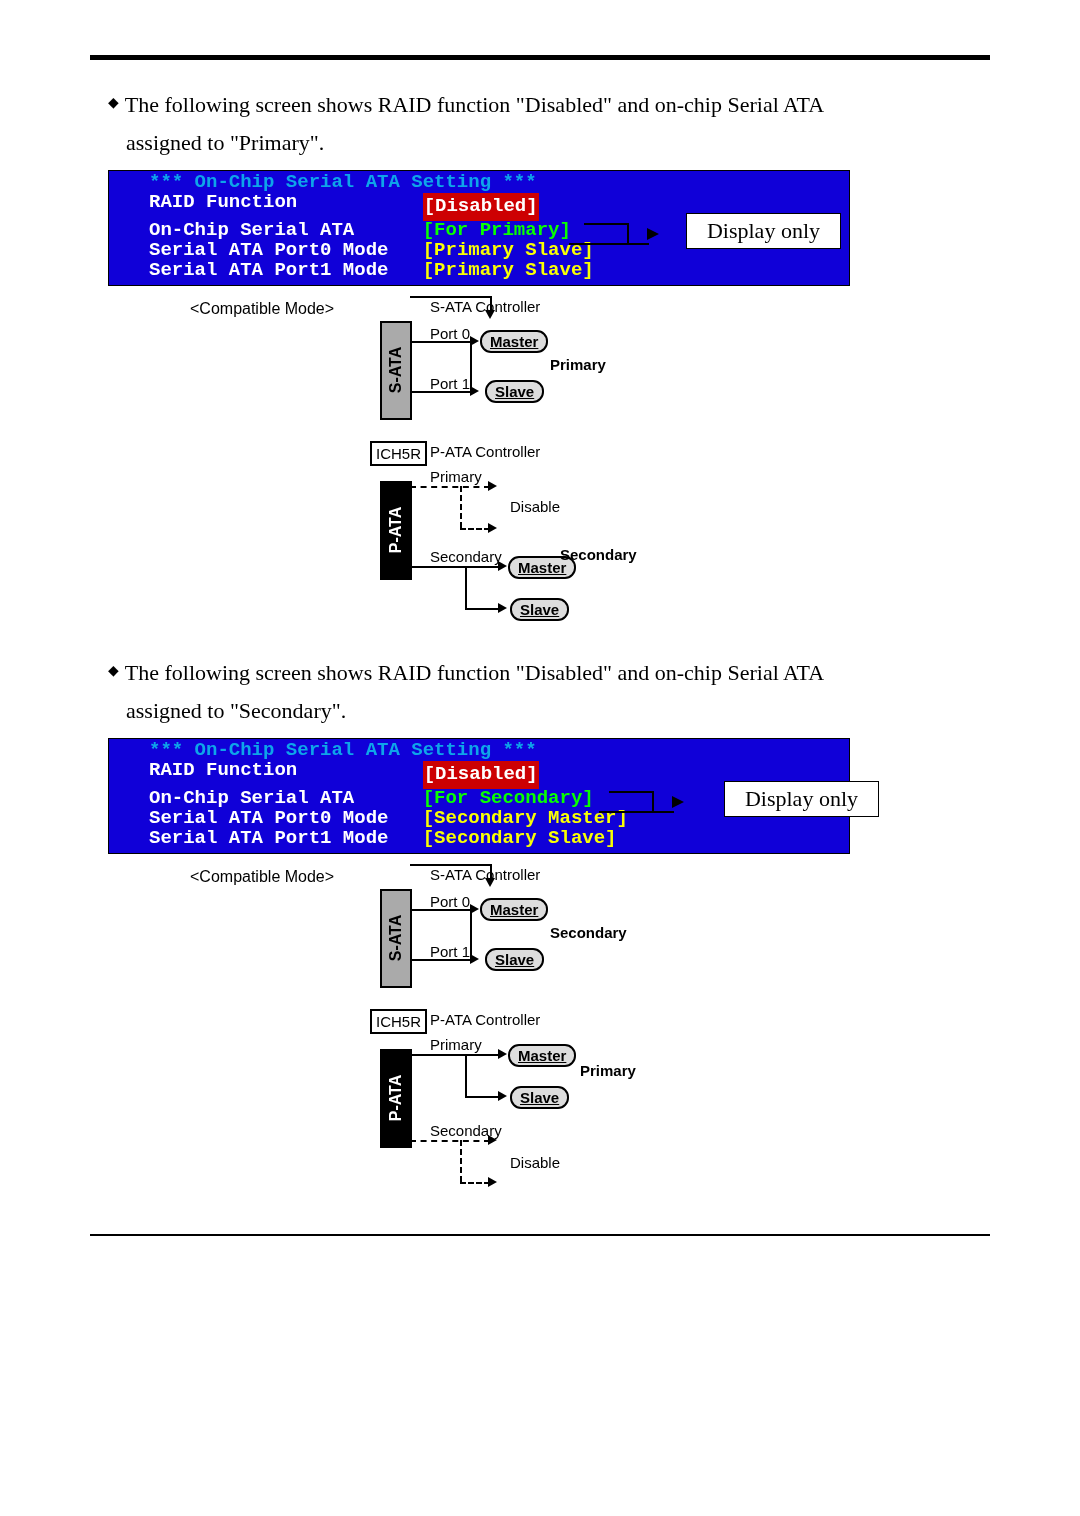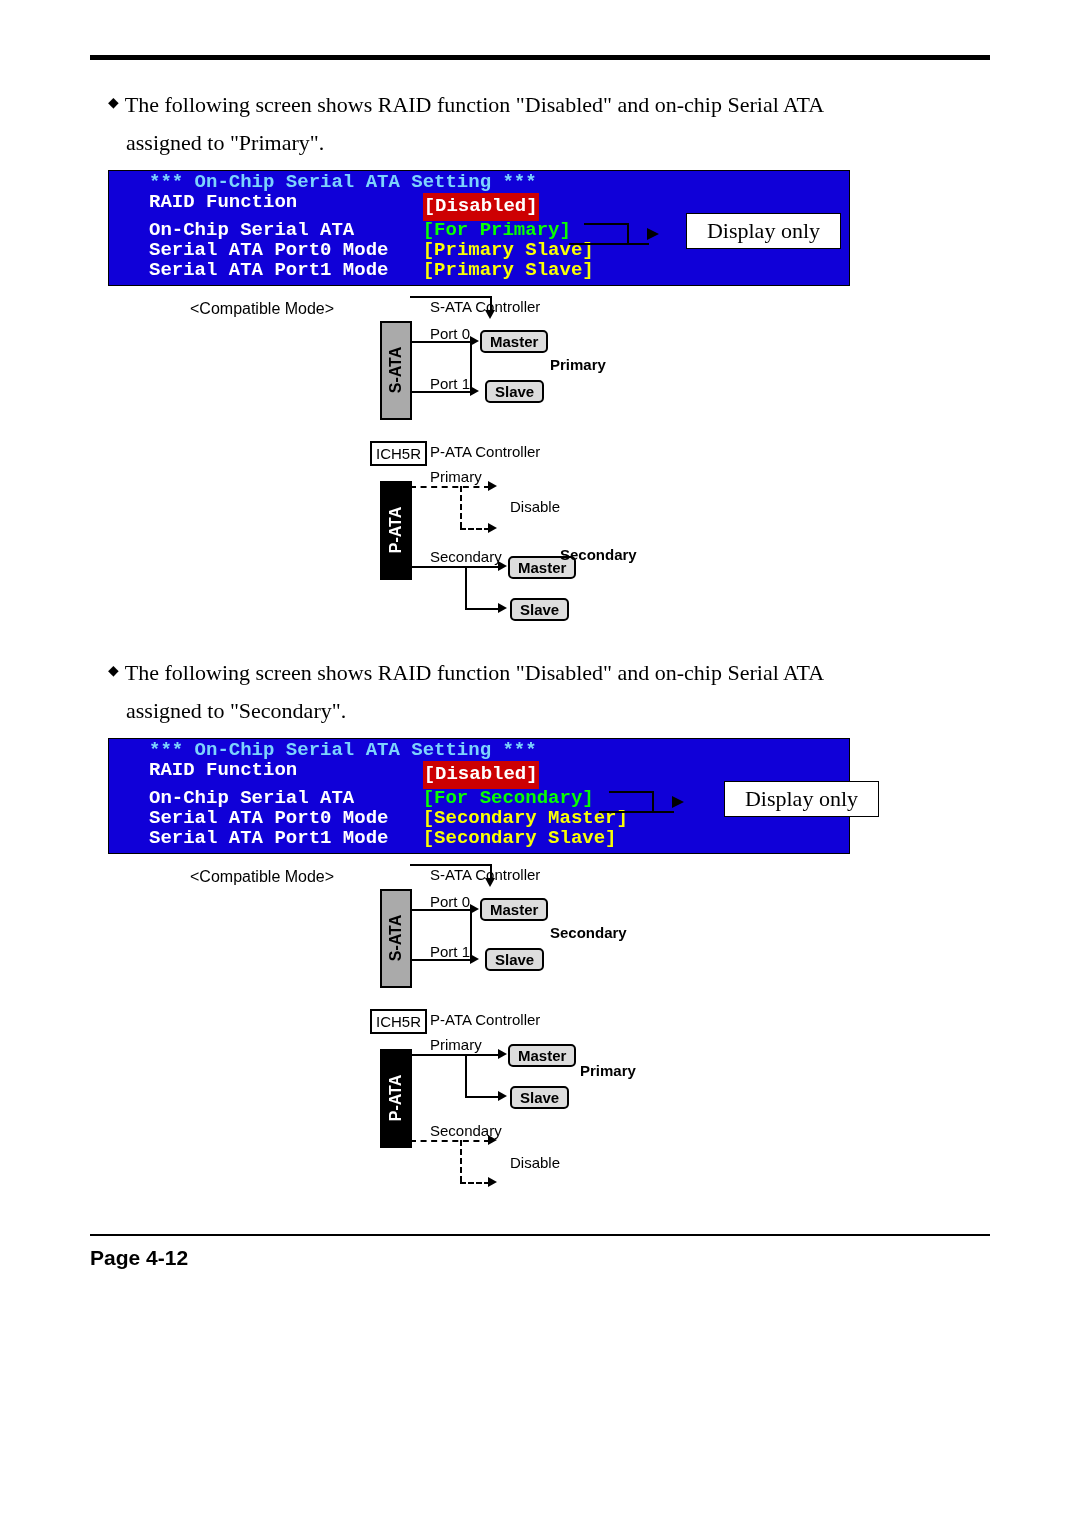--- a/index.html
+++ b/index.html
@@ -57,21 +57,21 @@
     font-weight: bold;
     font-size: 19px;
     line-height: 1.05;
     color: #fff;
   }
   .bios-row {
     display: flex;
     white-space: pre;
   }
   .bios-left { color: #fff; }
-  .cyan { color: #7dd3fc; }
+  .cyan { color: #0ea5e9; }
   .yellow { color: #faff02; }
   .green { color: #08ff00; }
   .redbg { background: #cd0002; color: #fff; padding: 4px 1px; }
   .display-box {
     position: absolute;
     right: 8px;
     top: 42px;
     background: #fff;
     border: 1px solid #000;
     padding: 4px 20px;
@@ -125,24 +125,25 @@
   .hline { position: absolute; border-top: 2px solid #000; }
   .vline { position: absolute; border-left: 2px solid #000; }
   .hline.dashed { border-top: 2px dashed #000; }
   .vline.dashed { border-left: 2px dashed #000; }
   .dlabel { position: absolute; font-size: 15px; }
   .dlabel.bold { font-weight: bold; }
   .pill {
     position: absolute;
     border: 2px solid #000;
     background: #ddd;
-    border-radius: 5px;
+    border-radius: 11px;
     padding: 1px 8px;
     font-weight: bold;
     font-size: 15px;
+    text-decoration: underline;
   }
   .ah-r {
     position: absolute;
     width: 0; height: 0;
     border-top: 5px solid transparent;
     border-bottom: 5px solid transparent;
     border-left: 9px solid #000;
   }
   .ah-d {
     position: absolute;
@@ -302,14 +303,13 @@
     <div class="dlabel" style="left:240px; top:258px;">Secondary</div>
     <div class="hline dashed" style="left:220px; top:276px; width:80px;"></div>
     <div class="ah-r" style="left:298px; top:271px;"></div>
     <div class="vline dashed" style="left:270px; top:276px; height:42px;"></div>
     <div class="hline dashed" style="left:270px; top:318px; width:30px;"></div>
     <div class="ah-r" style="left:298px; top:313px;"></div>
     <div class="dlabel" style="left:320px; top:290px;">Disable</div>
   </div>
 
   <hr class="foot-rule">
-  <div class="footer">Page 4-12</div>
 </div>
 
 </body></html>

